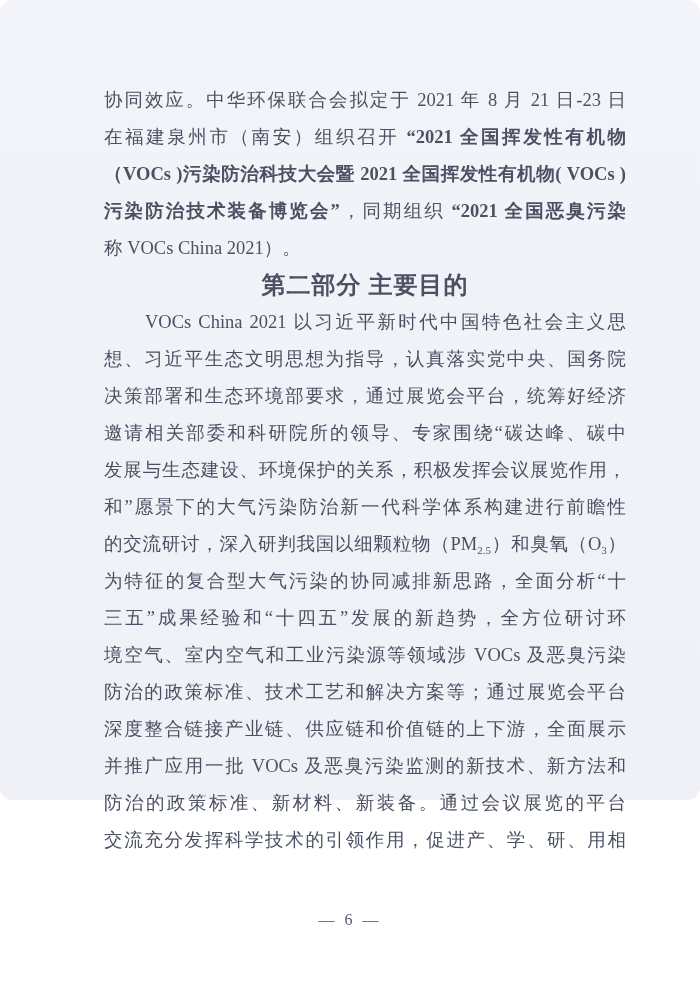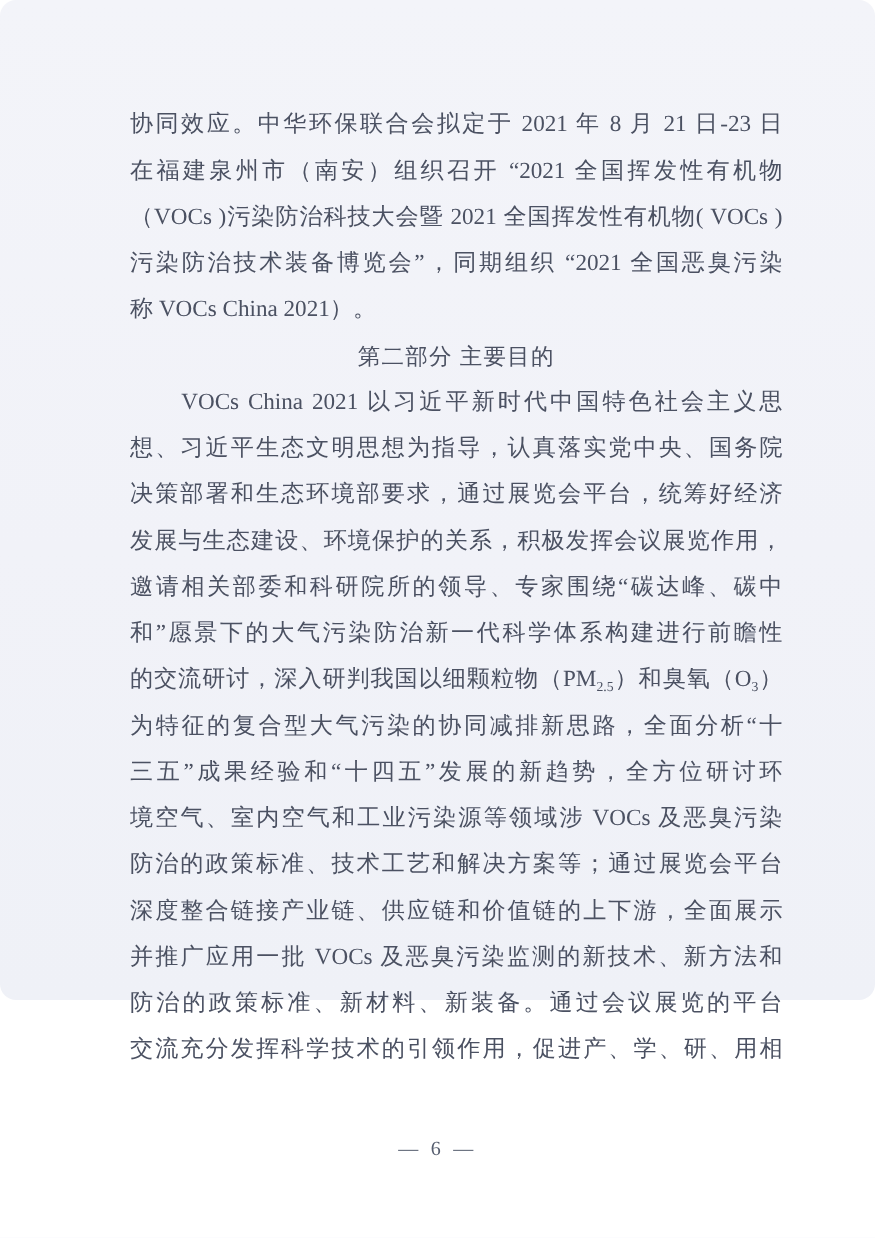--- a/index.html
+++ b/index.html
@@ -47,31 +47,31 @@
     overflow: hidden;
     white-space: normal;
   }
   .line.align-left {
     text-align-last: left;
   }
   .line.indent {
     text-indent: 41px;
   }
   .bold {
-    font-weight: normal;
+    font-weight: bold;
   }
   .sub {
     font-size: 11px;
     vertical-align: -4px;
   }
   .heading {
     height: 37px;
     line-height: 37px;
-    font-size: 18px;
-    font-weight: normal;
+    font-size: 24px;
+    font-weight: bold;
     text-align: center;
     letter-spacing: 1px;
   }
   .footer {
     position: absolute;
     left: 0;
     top: 905px;
     width: 700px;
     height: 30px;
     line-height: 30px;
@@ -92,22 +92,22 @@
           <div class="line"><span>在福建泉州市（南安）组织召开 </span><span class="bold">“2021 全国挥发性有机物</span></div>
           <div class="line"><span class="bold">（VOCs )污染防治科技大会暨 2021 全国挥发性有机物( VOCs )</span></div>
           <div class="line"><span class="bold">污染防治技术装备博览会”</span><span>，同期组织 </span><span class="bold">“2021 全国恶臭污染</span></div>
           <div class="line align-left"><span>称 VOCs China 2021）。</span></div>
         </div>
       <div class="heading">第二部分 主要目的</div>
       <div>
           <div class="line indent"><span>VOCs China 2021 以习近平新时代中国特色社会主义思</span></div>
           <div class="line"><span>想、习近平生态文明思想为指导，认真落实党中央、国务院</span></div>
           <div class="line"><span>决策部署和生态环境部要求，通过展览会平台，统筹好经济</span></div>
+          <div class="line"><span>邀请相关部委和科研院所的领导、专家围绕“碳达峰、碳中</span></div>
           <div class="line"><span>发展与生态建设、环境保护的关系，积极发挥会议展览作用，</span></div>
-          <div class="line"><span>邀请相关部委和科研院所的领导、专家围绕“碳达峰、碳中</span></div>
           <div class="line"><span>和”愿景下的大气污染防治新一代科学体系构建进行前瞻性</span></div>
           <div class="line"><span>的交流研讨，深入研判我国以细颗粒物（PM</span><span class="sub">2.5</span><span>）和臭氧（O</span><span class="sub">3</span><span>）</span></div>
           <div class="line"><span>为特征的复合型大气污染的协同减排新思路，全面分析“十</span></div>
           <div class="line"><span>三五”成果经验和“十四五”发展的新趋势，全方位研讨环</span></div>
           <div class="line"><span>境空气、室内空气和工业污染源等领域涉 VOCs 及恶臭污染</span></div>
           <div class="line"><span>防治的政策标准、技术工艺和解决方案等；通过展览会平台</span></div>
           <div class="line"><span>深度整合链接产业链、供应链和价值链的上下游，全面展示</span></div>
           <div class="line"><span>并推广应用一批 VOCs 及恶臭污染监测的新技术、新方法和</span></div>
           <div class="line"><span>防治的政策标准、新材料、新装备。通过会议展览的平台</span></div>
           <div class="line"><span>交流充分发挥科学技术的引领作用，促进产、学、研、用相</span></div>

